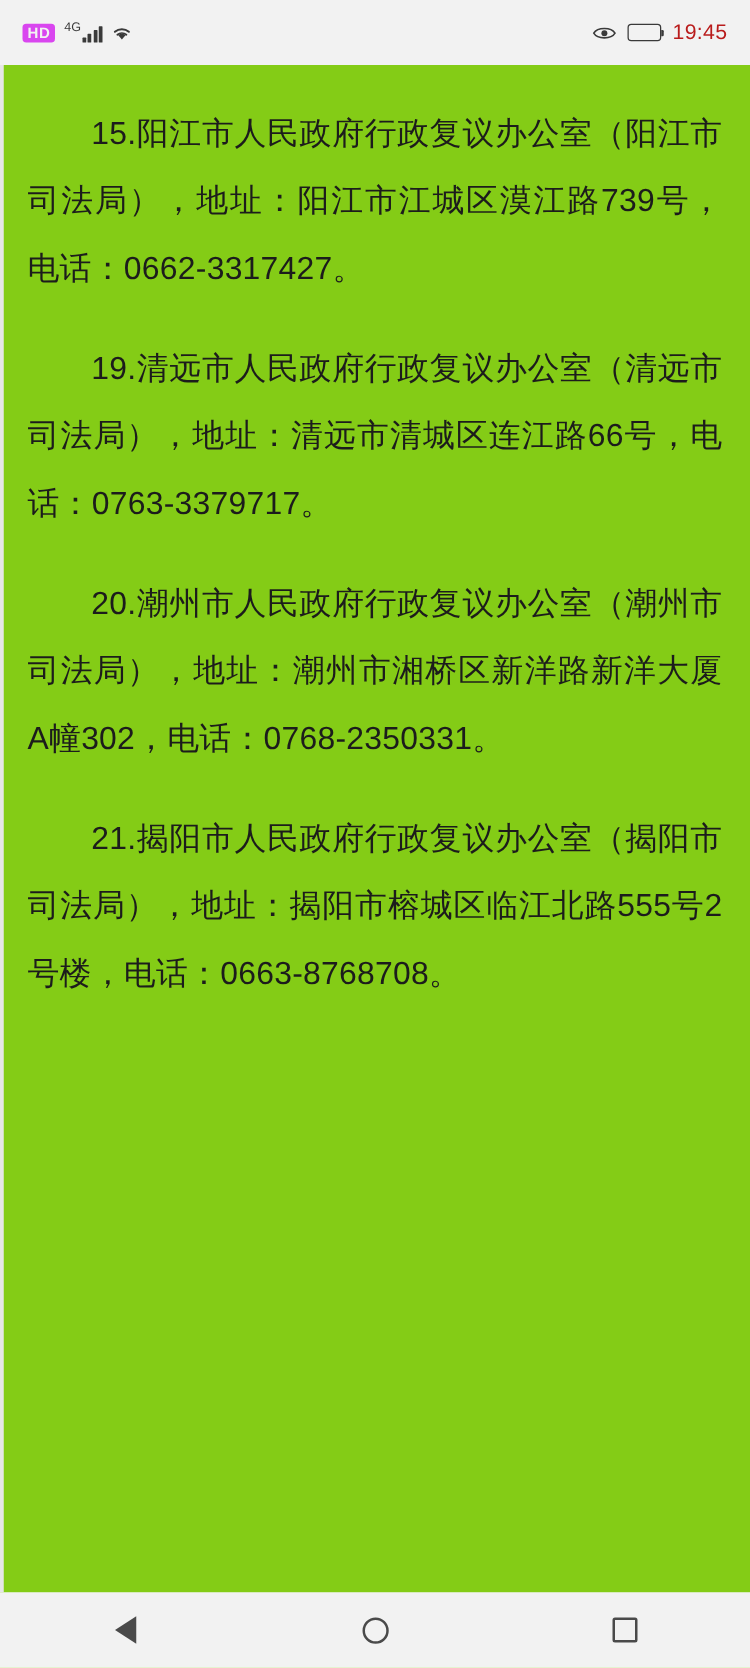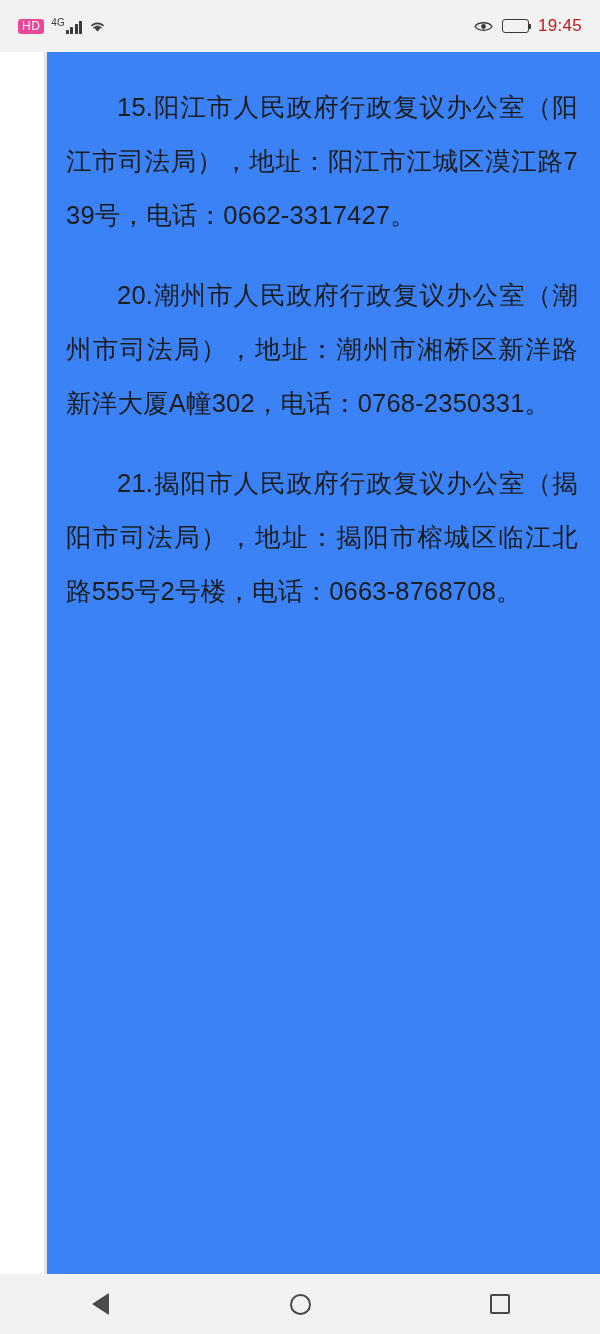--- a/index.html
+++ b/index.html
@@ -25,24 +25,24 @@
     justify-content: space-between;
     padding: 0 18px;
     box-sizing: border-box;
   }
   .status-left {
     display: flex;
     align-items: center;
     gap: 7px;
   }
   .hd-badge {
-    background: #ec4899;
+    background: #d946ef;
     color: #f2f2f2;
     font-size: 12px;
-    font-weight: normal;
+    font-weight: bold;
     border-radius: 3px;
     padding: 1px 4px;
     line-height: 13px;
     letter-spacing: 0.5px;
   }
   .net-group {
     display: flex;
     align-items: flex-end;
     gap: 2px;
   }
@@ -112,25 +112,24 @@
   .clock {
     font-size: 17px;
     color: #b91c1c;
     letter-spacing: 0.3px;
   }
 
   
   .content-wrap {
     position: relative;
     height: 1222px;
-    background: #3b82f6;
+    background: #84cc16;
     box-sizing: border-box;
     padding: 28px 22px 0 22px;
     overflow: hidden;
-    margin-left: 44px;
   }
   .doc {
     font-size: 25.5px;
     line-height: 54px;
     letter-spacing: 0.2px;
     color: #1c1c1c;
   }
   .doc p {
     margin: 0 0 26px 0;
     text-indent: 2em;
@@ -224,20 +223,21 @@
       <span class="battery-fill"></span>
     </span>
     <span class="clock">19:45</span>
   </div>
 </div>
 
 <div class="content-wrap">
   <div class="edge-line"></div>
   <div class="doc">
     <p>15.阳江市人民政府行政复议办公室（阳江市司法局），地址：阳江市江城区漠江路739号，电话：0662-3317427。</p>
+    <p>19.清远市人民政府行政复议办公室（清远市司法局），地址：清远市清城区连江路66号，电话：0763-3379717。</p>
     <p>20.潮州市人民政府行政复议办公室（潮州市司法局），地址：潮州市湘桥区新洋路新洋大厦A幢302，电话：0768-2350331。</p>
     <p>21.揭阳市人民政府行政复议办公室（揭阳市司法局），地址：揭阳市榕城区临江北路555号2号楼，电话：0663-8768708。</p>
   </div>
 </div>
 
 <div class="navbar">
   <div class="nav-btn">
     <span class="nav-back"></span>
   </div>
   <div class="nav-btn">

